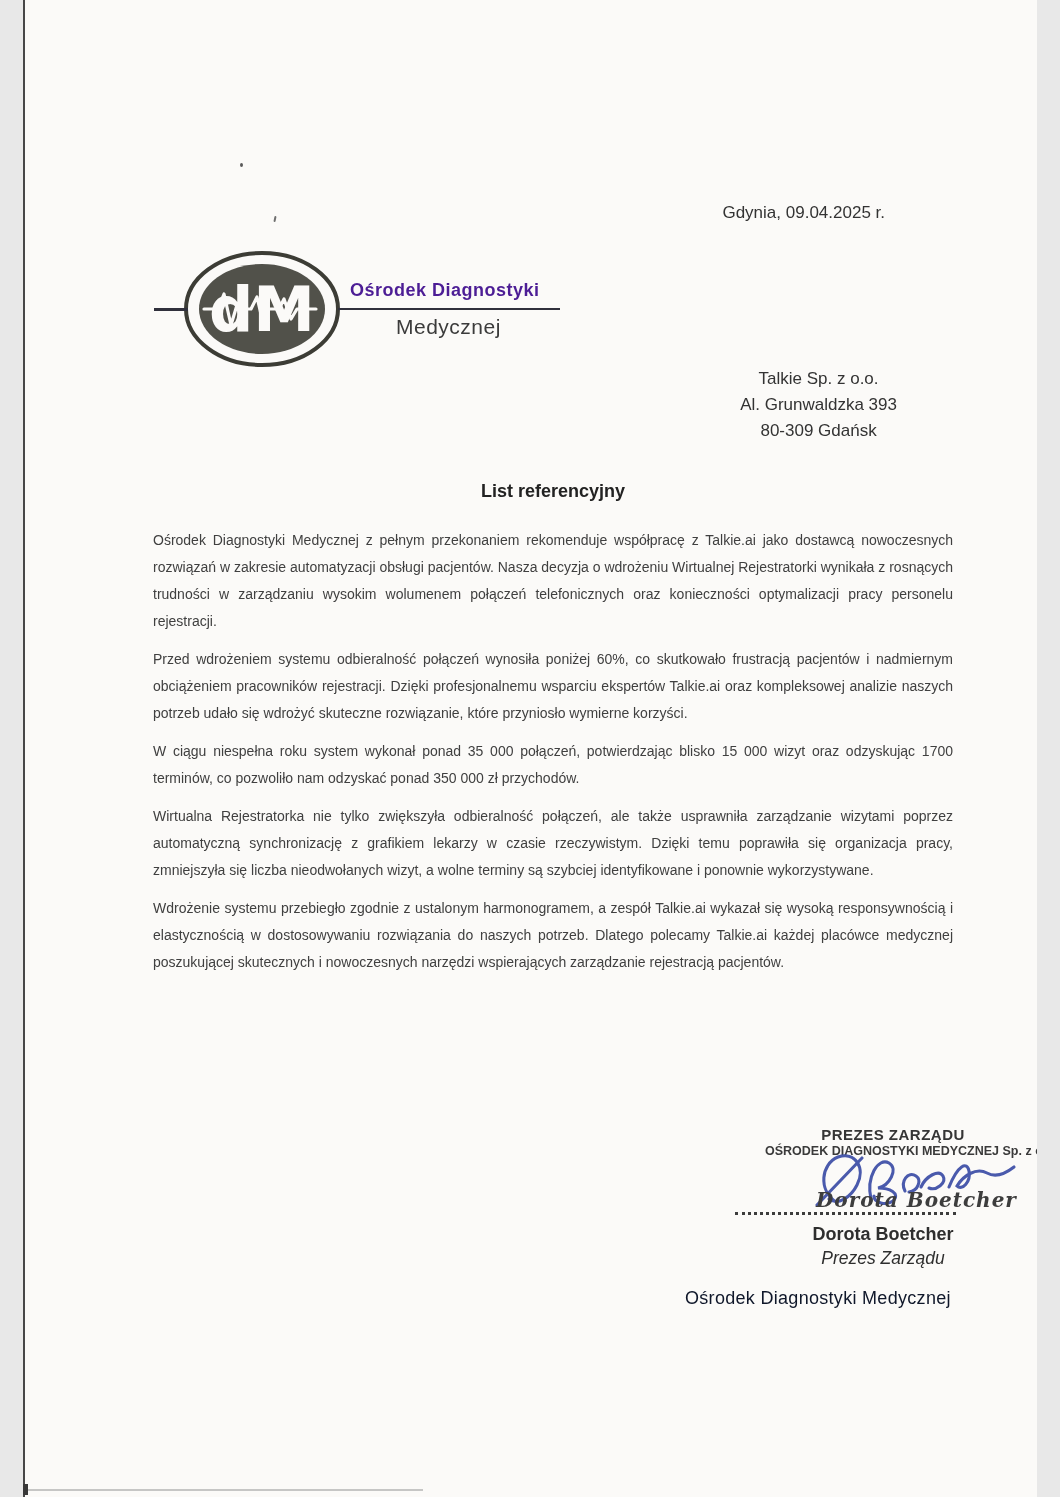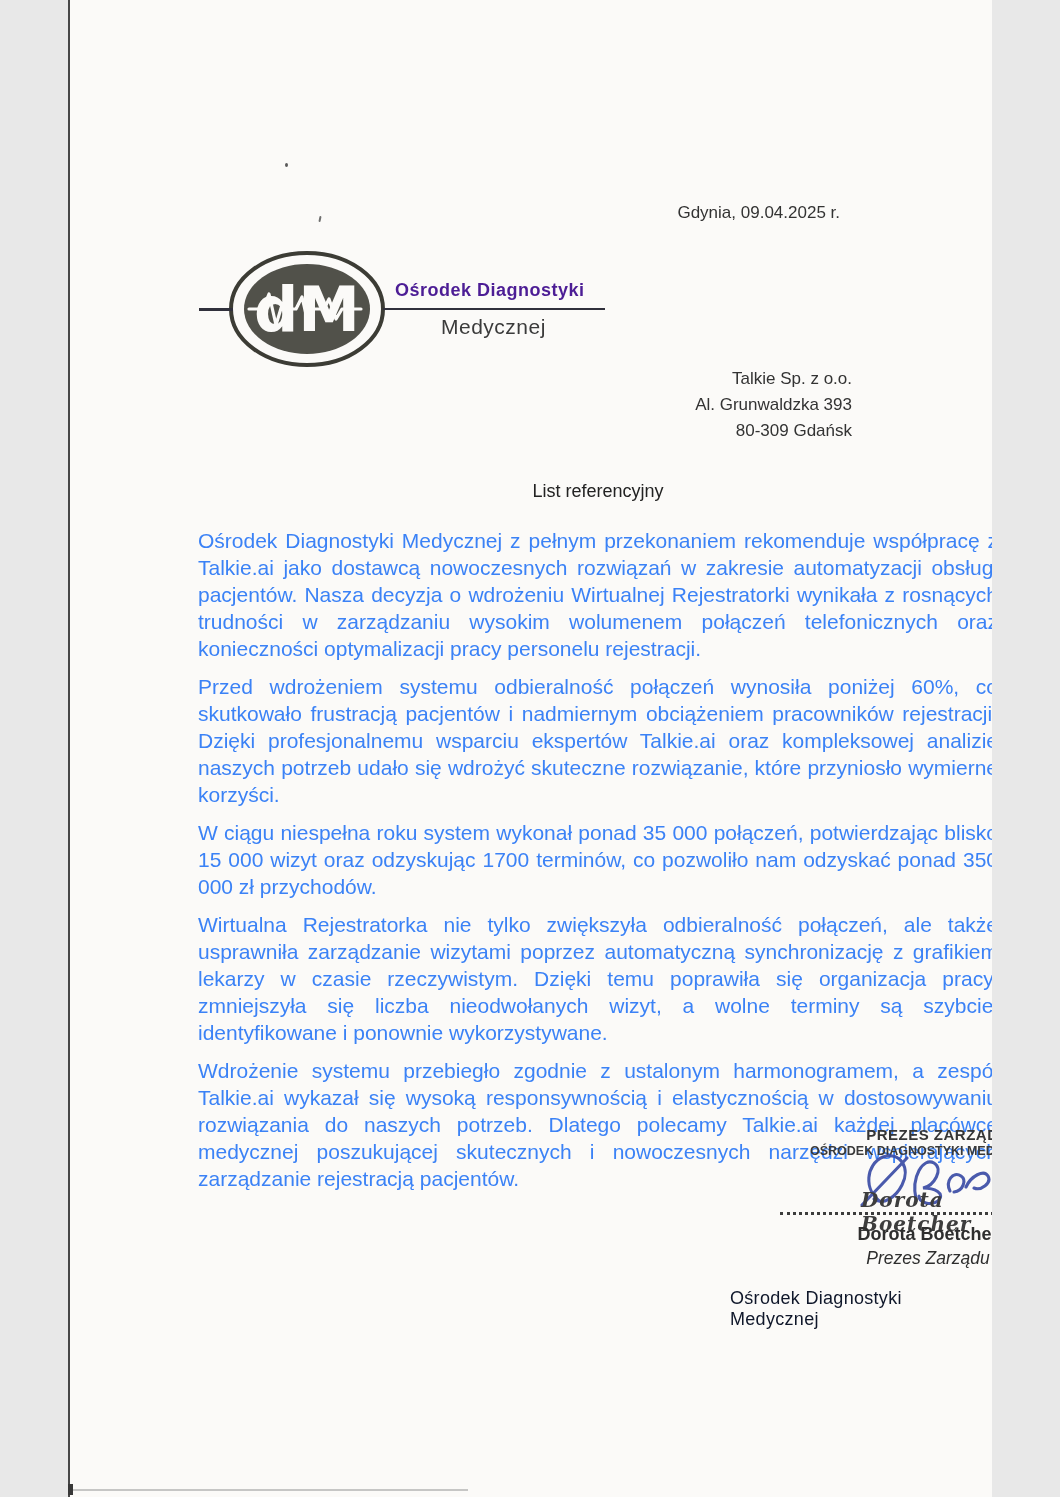--- a/index.html
+++ b/index.html
@@ -1,20 +1,20 @@
 <!DOCTYPE html>
 <html><head>
 <meta charset="utf-8">
 <style>
   html, body { margin: 0; padding: 0; background: #e8e8e8; }
   * { box-sizing: border-box; }
 
   .page {
     position: relative;
-    width: 924px;
+    width: 1014px;
     height: 1497px;
     margin: 0 auto;
     background: #fbfaf8;
     font-family: "Liberation Sans", sans-serif;
     color: #2b2b2b;
     overflow: hidden;
   }
 
   
   .scan-edge-left {
@@ -54,36 +54,36 @@
     position: absolute; left: 327px; top: 280px;
     font-size: 18px; font-weight: bold; color: #4c1d95; letter-spacing: 0.5px;
   }
   .logo-name-2 {
     position: absolute; left: 373px; top: 315px;
     font-size: 21px; font-weight: normal; color: #3b3b3b; letter-spacing: 0.5px;
   }
 
   .recipient {
     position: absolute; right: 140px; top: 366px;
-    text-align: right; font-size: 17px; line-height: 26px; color: #333;
+    text-align: center; font-size: 17px; line-height: 26px; color: #333;
   }
 
   
   .letter-body {
     position: absolute; left: 130px; top: 481px; width: 800px;
   }
   .letter-title {
-    text-align: center; font-size: 18px; font-weight: normal;
+    text-align: center; font-size: 18px; font-weight: bold;
     margin: 0 0 25px 0; color: #222;
   }
   .letter-body p {
     margin: 0 0 11px 0;
-    font-size: 21px; line-height: 27px;
+    font-size: 14px; line-height: 27px;
     text-align: justify;
-    color: #3b82f6;
+    color: #404040;
   }
 
   
   .stamp-title {
     position: absolute; left: 740px; top: 1126px; width: 260px;
     text-align: center; font-size: 15px; font-weight: bold;
     letter-spacing: 0.5px; color: #353535;
   }
   .stamp-company {
     position: absolute; left: 742px; top: 1144px; width: 275px;

